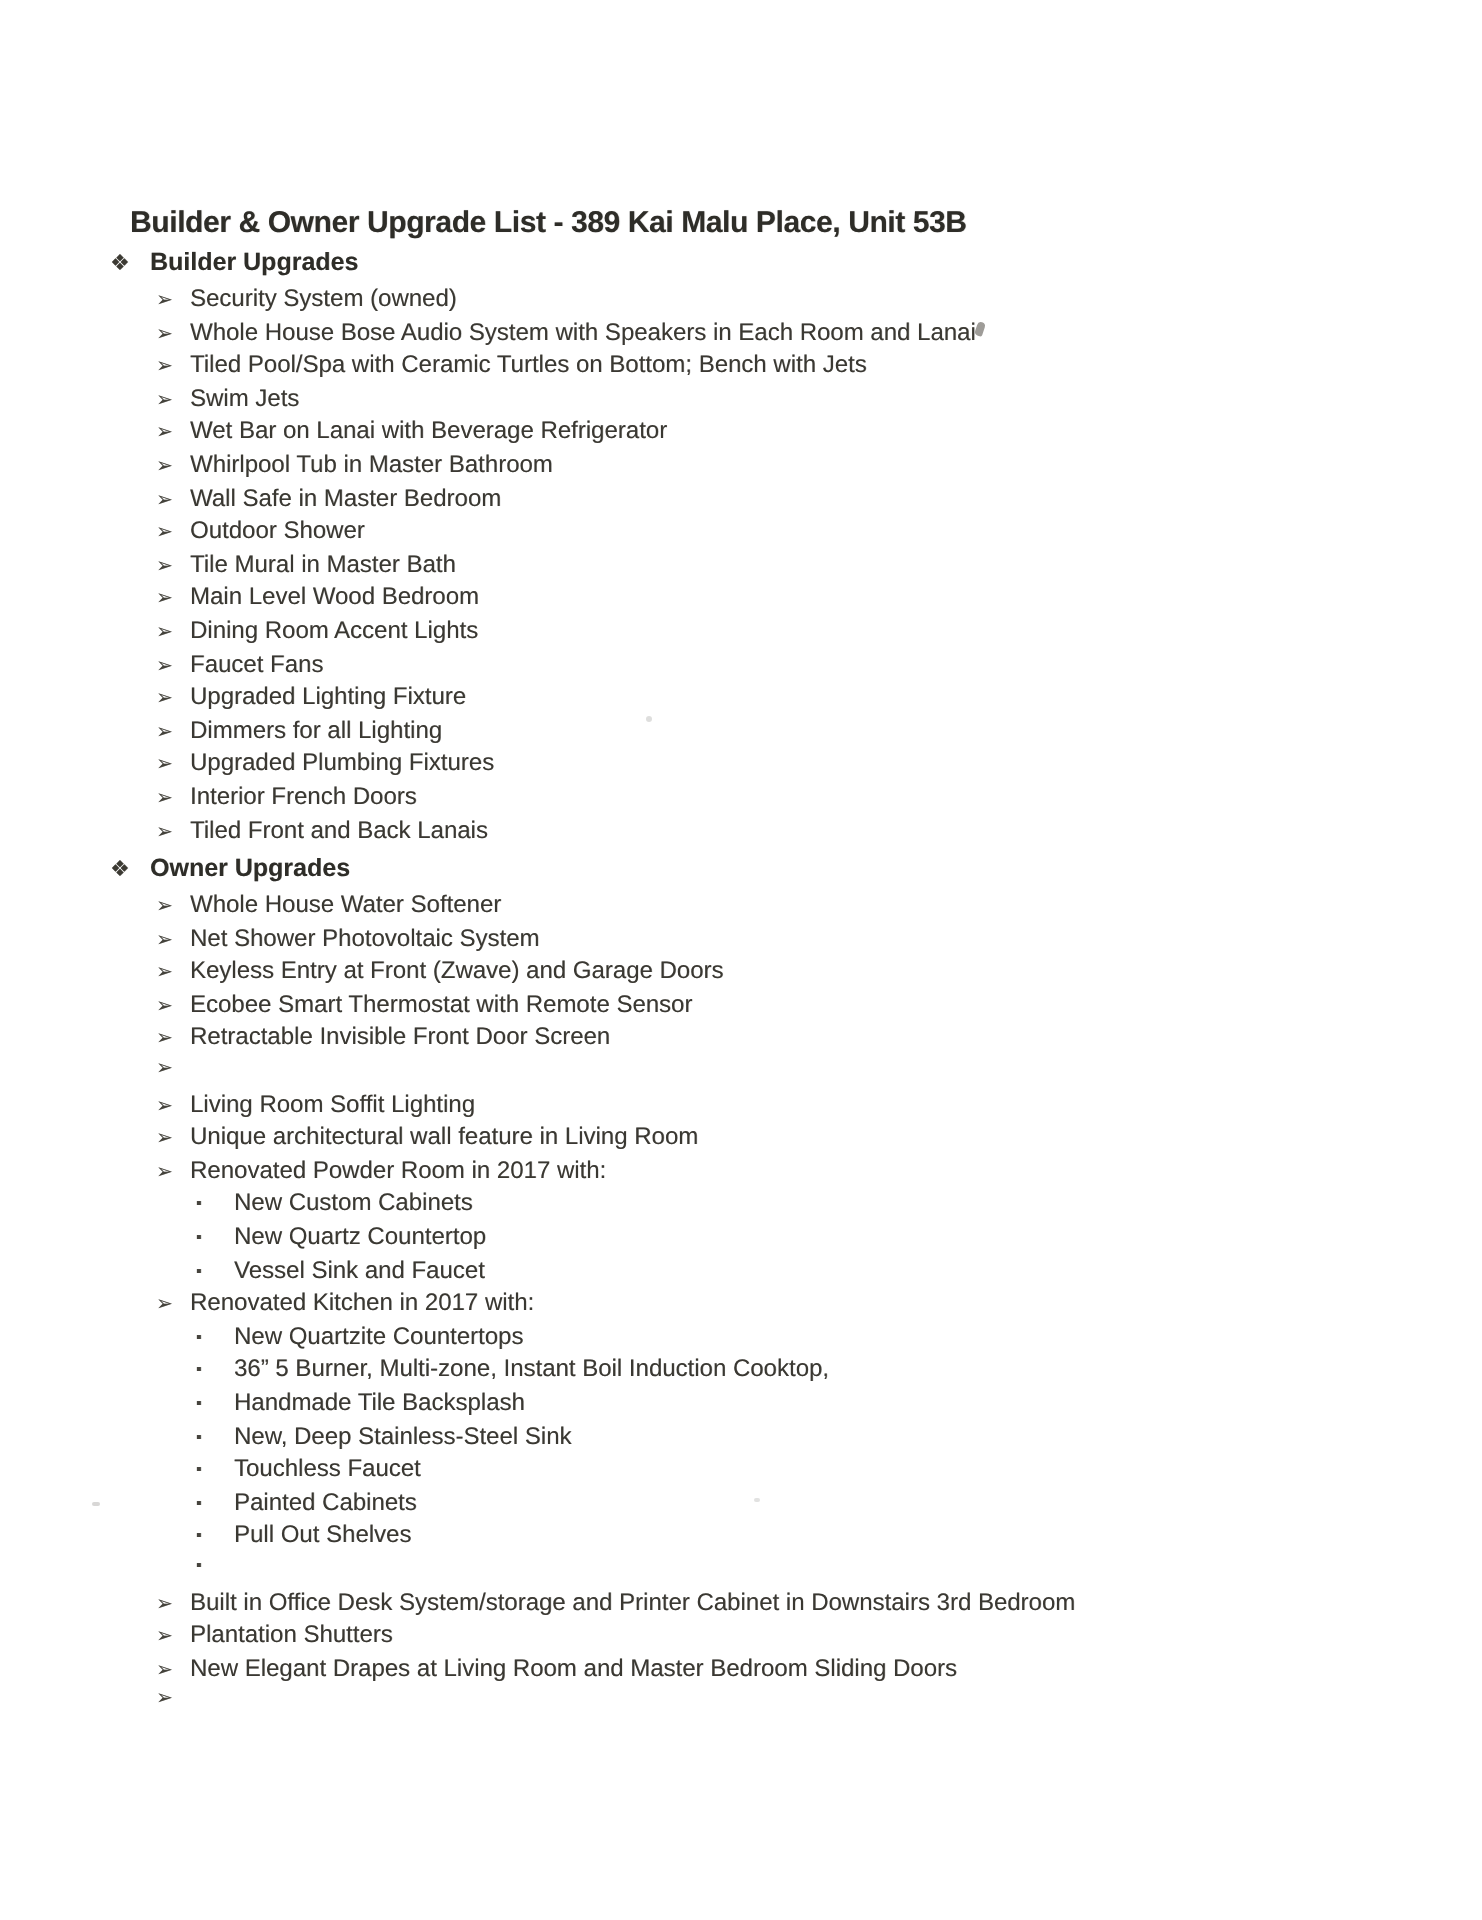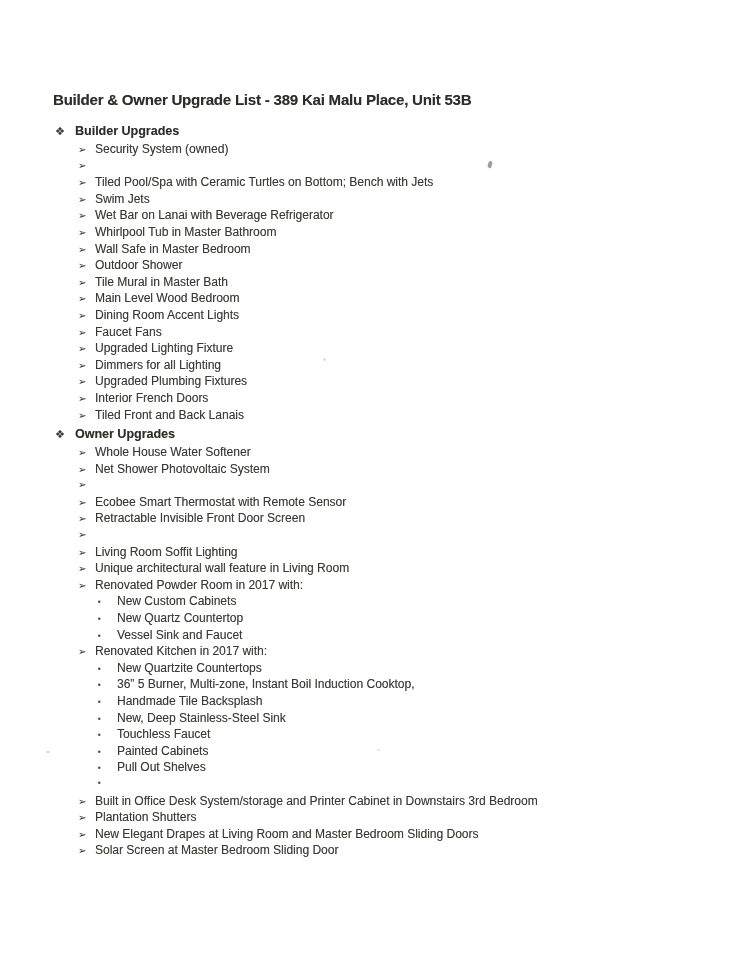--- a/index.html
+++ b/index.html
@@ -9,21 +9,21 @@
     height: 960px;
     background: #ffffff;
     overflow: hidden;
     font-family: "Liberation Sans", sans-serif;
     color: #38362f;
   }
   .title {
     position: absolute;
     left: 53px;
     top: 91px;
-    margin: 0;
+    margin: 12px;
     font-size: 15px;
     font-weight: 700;
     letter-spacing: -0.2px;
     color: #2e2d28;
     text-shadow: 0.2px 0.2px 0.35px rgba(46,45,40,0.45);
     white-space: nowrap;
   }
   .content {
     position: absolute;
     left: 0;
@@ -92,20 +92,21 @@
         <div class="section-head">
           <span class="glyph">❖</span>
           <span class="head-text">Builder Upgrades</span>
         </div>
         <div class="row">
           <span class="glyph">➢</span>
           <span class="item-text">Security System (owned)</span>
         </div>
         <div class="row">
           <span class="glyph">➢</span>
+          <span class="item-text">Whole House Bose Audio System with Speakers in Each Room and Lanai</span>
         </div>
         <div class="row">
           <span class="glyph">➢</span>
           <span class="item-text">Tiled Pool/Spa with Ceramic Turtles on Bottom; Bench with Jets</span>
         </div>
         <div class="row">
           <span class="glyph">➢</span>
           <span class="item-text">Swim Jets</span>
         </div>
         <div class="row">
@@ -169,20 +170,21 @@
         <div class="row">
           <span class="glyph">➢</span>
           <span class="item-text">Whole House Water Softener</span>
         </div>
         <div class="row">
           <span class="glyph">➢</span>
           <span class="item-text">Net Shower Photovoltaic System</span>
         </div>
         <div class="row">
           <span class="glyph">➢</span>
+          <span class="item-text">Keyless Entry at Front (Zwave) and Garage Doors</span>
         </div>
         <div class="row">
           <span class="glyph">➢</span>
           <span class="item-text">Ecobee Smart Thermostat with Remote Sensor</span>
         </div>
         <div class="row">
           <span class="glyph">➢</span>
           <span class="item-text">Retractable Invisible Front Door Screen</span>
         </div>
         <div class="row">
@@ -254,21 +256,20 @@
         <div class="row">
           <span class="glyph">➢</span>
           <span class="item-text">Plantation Shutters</span>
         </div>
         <div class="row">
           <span class="glyph">➢</span>
           <span class="item-text">New Elegant Drapes at Living Room and Master Bedroom Sliding Doors</span>
         </div>
         <div class="row">
           <span class="glyph">➢</span>
-          <span class="item-text">Solar Screen at Master Bedroom Sliding Door</span>
         </div>
       </div>
     </div>
   <span class="speck speck-1"></span>
   <span class="speck speck-2"></span>
   <span class="speck speck-3"></span>
   <span class="speck speck-4"></span>
 </div>
 
 </body></html>

